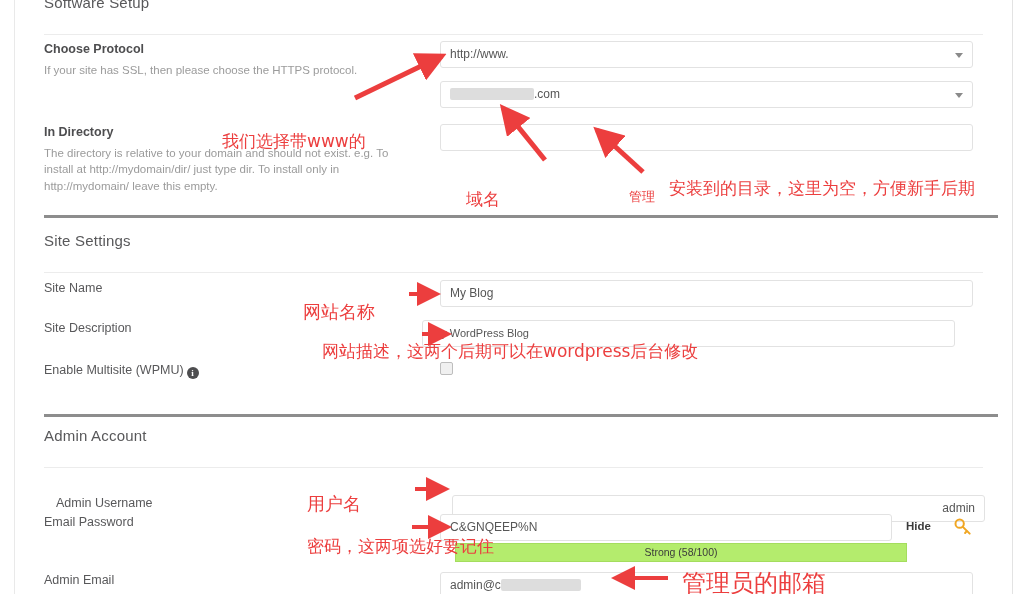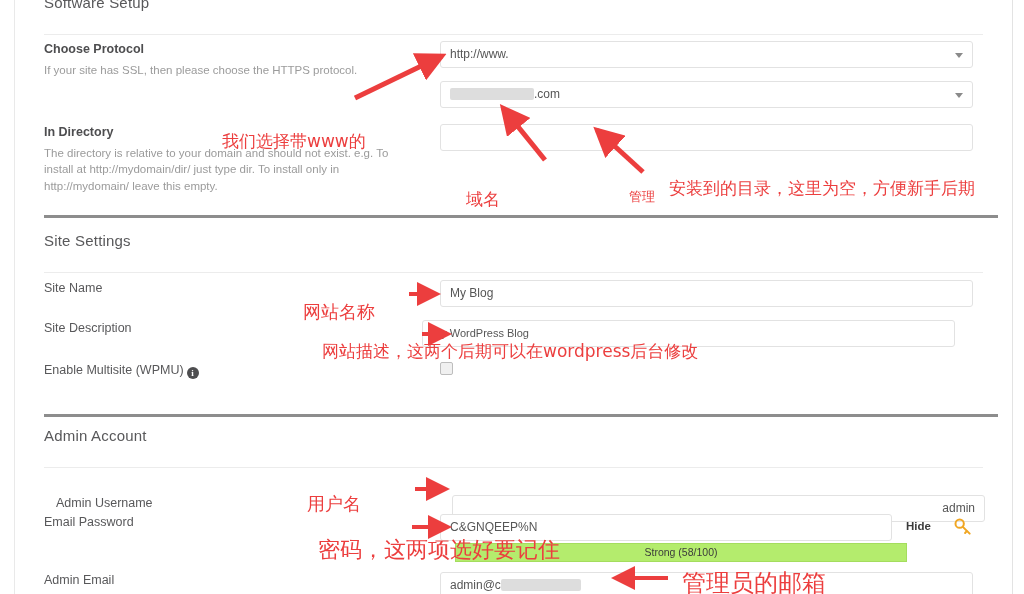--- a/index.html
+++ b/index.html
@@ -328,16 +328,16 @@
     <line x1="668" y1="578" x2="615" y2="578" stroke="#ec3e3e" stroke-width="4" marker-end="url(#ah)"></line>
   </svg>
 
   <div class="anno" style="left:222px; top:130px; font-size:17px;">我们选择带www的</div>
   <div class="anno" style="left:466px; top:188px; font-size:17px;">域名</div>
   <div class="anno" style="left:629px; top:177px; font-size:17px;margin-left:40px;">安装到的目录，这里为空，方便新手后期</div>
   <div class="anno" style="left:629px; top:188px; font-size:13px;">管理</div>
   <div class="anno" style="left:303px; top:300px; font-size:18px;">网站名称</div>
   <div class="anno" style="left:322px; top:340px; font-size:17px;">网站描述，这两个后期可以在wordpress后台修改</div>
   <div class="anno" style="left:307px; top:492px; font-size:18px;">用户名</div>
-  <div class="anno" style="left:318px; top:535px; font-size:22px;">密码，这两项选好要记住</div>
+  <div class="anno" style="left:307px; top:535px; font-size:17px;">密码，这两项选好要记住</div>
   <div class="anno" style="left:682px; top:567px; font-size:24px;">管理员的邮箱</div>
 
 </div>
 
 </body></html>

